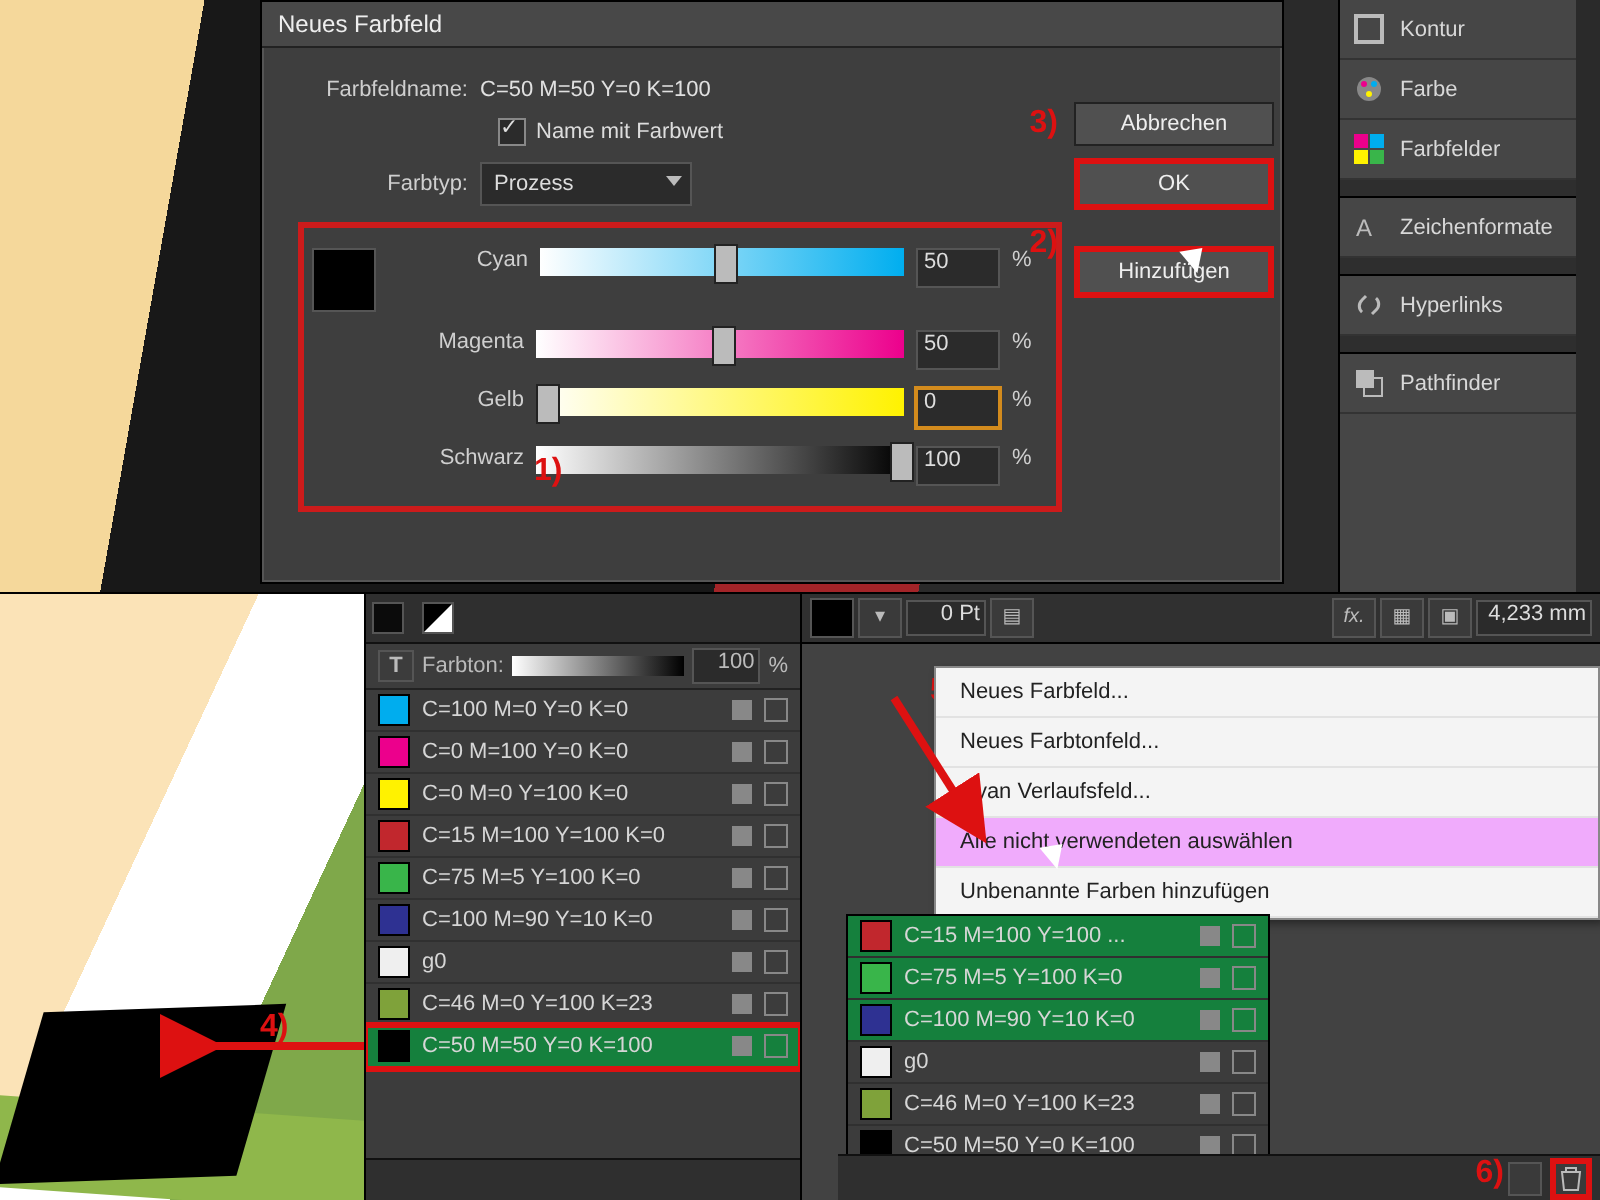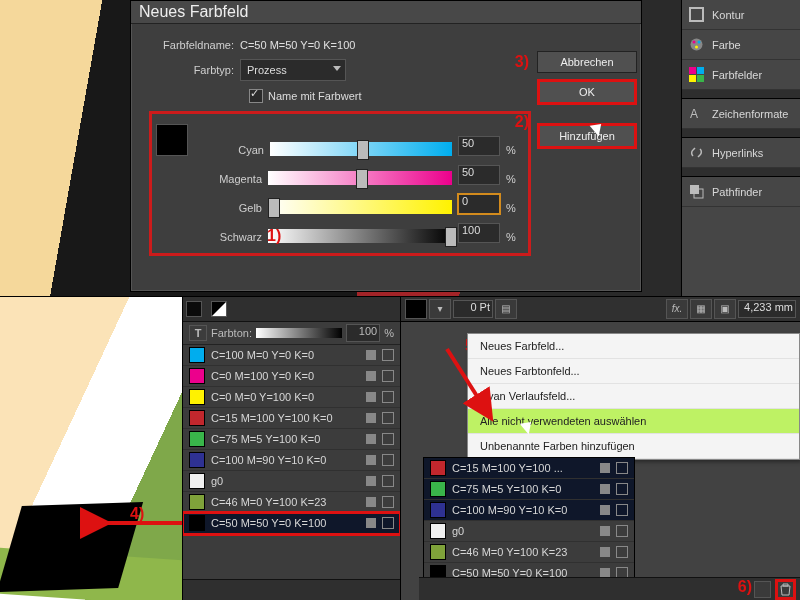--- a/index.html
+++ b/index.html
@@ -2,51 +2,51 @@
 <html><head>
 <meta charset="utf-8">
 <style>
   html,body{margin:0;padding:0;font-family:"Segoe UI",Arial,sans-serif;font-size:11px;color:#ddd;background:#222;width:800px;height:600px;overflow:hidden}
   .root{position:relative;width:800px;height:600px;background:#1a1a1a}
   
   .upper{position:absolute;left:0;top:0;right:0;height:296px;background:#2a2a2a}
   .photo-bg{position:absolute;left:0;top:0;right:0;height:296px;
     background:linear-gradient(100deg,#f5d89b 0%,#f5d89b 12%,#181818 12%,#181818 48%,#a32428 48%,#a32428 60%,#2a2a2a 60%);}
   .dialog{position:absolute;left:130px;top:0;width:510px;height:290px;background:#3e3e3e;border:1px solid #000;box-shadow:0 0 0 1px #555 inset}
-  .titlebar{height:22px;line-height:22px;padding-left:8px;background:#484848;color:#eee;font-size:16px;border-bottom:1px solid #222}
+  .titlebar{height:22px;line-height:22px;padding-left:8px;background:#484848;color:#eee;font-size:12px;border-bottom:1px solid #222}
   .dlg-body{position:absolute;left:0;top:22px;right:0;bottom:0;padding:16px 110px 14px 18px}
   .row{display:flex;align-items:center;margin-bottom:8px}
   .lab{width:85px;text-align:right;padding-right:6px;color:#cfcfcf}
   .val{color:#e0e0e0}
   .chk{width:12px;height:12px;border:1px solid #888;background:#2b2b2b;margin:0 5px 0 100px;position:relative}
   .chk::after{content:"✓";position:absolute;left:0;top:-3px;font-size:11px;color:#ddd}
   .select{height:20px;line-height:20px;padding:0 18px 0 6px;background:#2b2b2b;border:1px solid #555;position:relative;min-width:80px;color:#ddd}
   .select .arrow{position:absolute;right:4px;top:6px;width:0;height:0;border-left:4px solid transparent;border-right:4px solid transparent;border-top:5px solid #bbb}
   .select.wide{min-width:220px}
   .sliders{border:3px solid #cc1b1b;padding:10px 8px 10px 4px;margin-top:4px;display:flex;flex-direction:column;gap:9px}
   .swatch-preview{width:30px;height:30px;background:#000;border:1px solid #555;margin-right:10px;flex:0 0 auto}
-  .slider-row{display:flex;align-items:flex-end;gap:6px}
+  .slider-row{display:flex;align-items:flex-start;gap:6px}
   .slab{width:60px;text-align:right;color:#cfcfcf}
   .track{flex:1 1 auto;height:14px;position:relative}
   .grad-c{background:linear-gradient(90deg,#fff,#00aeef)}
   .grad-m{background:linear-gradient(90deg,#fff,#ec008c)}
   .grad-y{background:linear-gradient(90deg,#fff,#fff200)}
   .grad-k{background:linear-gradient(90deg,#fff,#000)}
   .thumb{position:absolute;top:-2px;width:10px;height:18px;background:#bbb;border:1px solid #222}
   .numbox{width:34px;height:18px;background:#2b2b2b;border:1px solid #555;color:#ddd;text-align:left;padding:0 3px}
   .numbox.hl{border:1px solid #d38b1d;box-shadow:0 0 0 1px #d38b1d}
   .pct{width:14px;color:#cfcfcf}
   .btncol{position:absolute;right:4px;top:50px;width:100px;display:flex;flex-direction:column;gap:6px}
   .dlg-btn{height:20px;line-height:20px;text-align:center;background:#505050;border:1px solid #222;color:#eee;cursor:pointer}
   .red-frame{border:3px solid #d11}
   .callout{position:absolute;color:#d11;font-weight:bold;font-size:16px}
   .cursor{position:absolute;width:12px;height:16px;pointer-events:none}
   .cursor::before{content:"";position:absolute;left:0;top:0;border-left:10px solid #fff;border-top:6px solid transparent;border-bottom:8px solid transparent;transform:rotate(-40deg)}
   
-  .sidebar{position:absolute;right:0;top:0;width:118px;height:296px;background:#464646;border-left:1px solid #000;display:flex;flex-direction:column}
+  .sidebar{position:absolute;right:12px;top:0;width:118px;height:296px;background:#464646;border-left:1px solid #000;display:flex;flex-direction:column}
   .side-item{display:flex;align-items:center;gap:7px;height:29px;padding:0 6px;border-bottom:1px solid #333;color:#d8d8d8}
   .side-gap{height:8px;background:#2e2e2e;border-bottom:1px solid #000}
   .sicon{width:17px;height:17px;flex:0 0 auto;display:flex;align-items:center;justify-content:center;}
   .sicon svg{width:17px;height:17px}
   
   .lower{position:absolute;left:0;top:296px;right:0;bottom:0;display:flex}
   .lcol{flex:0 0 400px;position:relative;background:#2a2a2a;border-top:1px solid #000}
   .rcol{flex:1 1 auto;position:relative;background:#424242;border-top:1px solid #000;border-left:1px solid #000}
   .photo2{position:absolute;left:0;top:0;width:182px;height:100%;
     background:linear-gradient(115deg,#fbe3b7 0%,#fbe3b7 40%,#fff 40%,#fff 70%,#7fa84a 70%);}
@@ -59,30 +59,30 @@
   .tint-row{height:22px;display:flex;align-items:center;gap:4px;padding:0 6px;border-bottom:1px solid #222;color:#bbb}
   .T{width:16px;height:14px;border:1px solid #555;font-weight:bold;text-align:center;line-height:14px}
   .tgrad{flex:1 1 auto;height:10px;background:linear-gradient(90deg,#fff,#000)}
   .tnum{width:30px;height:16px;background:#2b2b2b;border:1px solid #555;text-align:right;padding-right:2px}
   .sw-list{flex:1 1 auto;overflow:hidden}
   .sw-row{display:flex;align-items:center;height:20px;padding:0 6px;gap:6px;border-bottom:1px solid #303030}
   .sw-row .chip{width:14px;height:14px;border:1px solid #000;flex:0 0 auto}
   .sw-row .txt{flex:1 1 auto;color:#d6d6d6;white-space:nowrap;overflow:hidden;text-overflow:ellipsis}
   .sw-row .sq{width:10px;height:10px;background:#888}
   .sw-row .sq2{width:10px;height:10px;border:1px solid #888}
-  .sw-row.sel{background:#0f172a}
+  .sw-row.sel{background:#15803d}
   .hl-red{outline:3px solid #d11;outline-offset:-1px}
   .panel-bot{height:20px;background:#2f2f2f;border-top:1px solid #111}
   
   .toolbar-r{position:absolute;left:0;top:0;right:0;height:24px;background:#303030;display:flex;align-items:center;gap:2px;padding:0 4px;border-bottom:1px solid #000}
   .tb-chip{width:20px;height:18px;background:#000;border:1px solid #555}
   .tbtn{width:20px;height:18px;border:1px solid #555;background:#3a3a3a;color:#bbb;text-align:center;line-height:18px;font-size:10px}
   .ctx{position:absolute;left:66px;top:36px;right:0;background:#f4f4f4;color:#222;border:1px solid #888;box-shadow:2px 2px 4px rgba(0,0,0,.4)}
   .ctx-item{height:24px;line-height:24px;padding:0 12px;border-bottom:1px solid #e2e2e2}
-  .ctx-item.sel{background:#bef264}
+  .ctx-item.sel{background:#f0abfc}
   .sw-panel-r{position:absolute;left:22px;top:160px;width:210px;background:#3c3c3c;border:1px solid #000}
   .redbox-icon{outline:3px solid #d11;outline-offset:-1px}
   .foot{position:absolute;left:18px;bottom:0;right:0;height:22px;background:#2f2f2f;border-top:1px solid #111;display:flex;align-items:center;gap:6px;padding:0 6px}
   .foot .ico{width:15px;height:15px;border:1px solid #555;background:#3a3a3a}
   .arrow-red{position:absolute;pointer-events:none}
   .arrow-red svg{overflow:visible}
 </style>
 </head>
 <body>
 
@@ -92,26 +92,26 @@
     <div class="photo-bg"></div>
 
     <div class="dialog">
       <div class="titlebar">Neues Farbfeld</div>
       <div class="dlg-body">
         <div class="row">
           <span class="lab">Farbfeldname:</span>
           <span class="val">C=50 M=50 Y=0 K=100</span>
         </div>
         <div class="row">
+          <span class="chk"></span>
+          <span>Name mit Farbwert</span>
+        </div>
+        <div class="row">
           <span class="lab">Farbtyp:</span>
           <span class="select"><span>Prozess</span><span class="arrow"></span></span>
-        </div>
-        <div class="row">
-          <span class="chk"></span>
-          <span>Name mit Farbwert</span>
         </div>
 
         <div class="sliders">
           <div class="slider-row">
             <div class="swatch-preview"></div>
             <span class="slab">Cyan</span>
             <div class="track grad-c">
                 <div class="thumb" style="left:48%"></div>
               </div>
             <span class="numbox">50</span>

